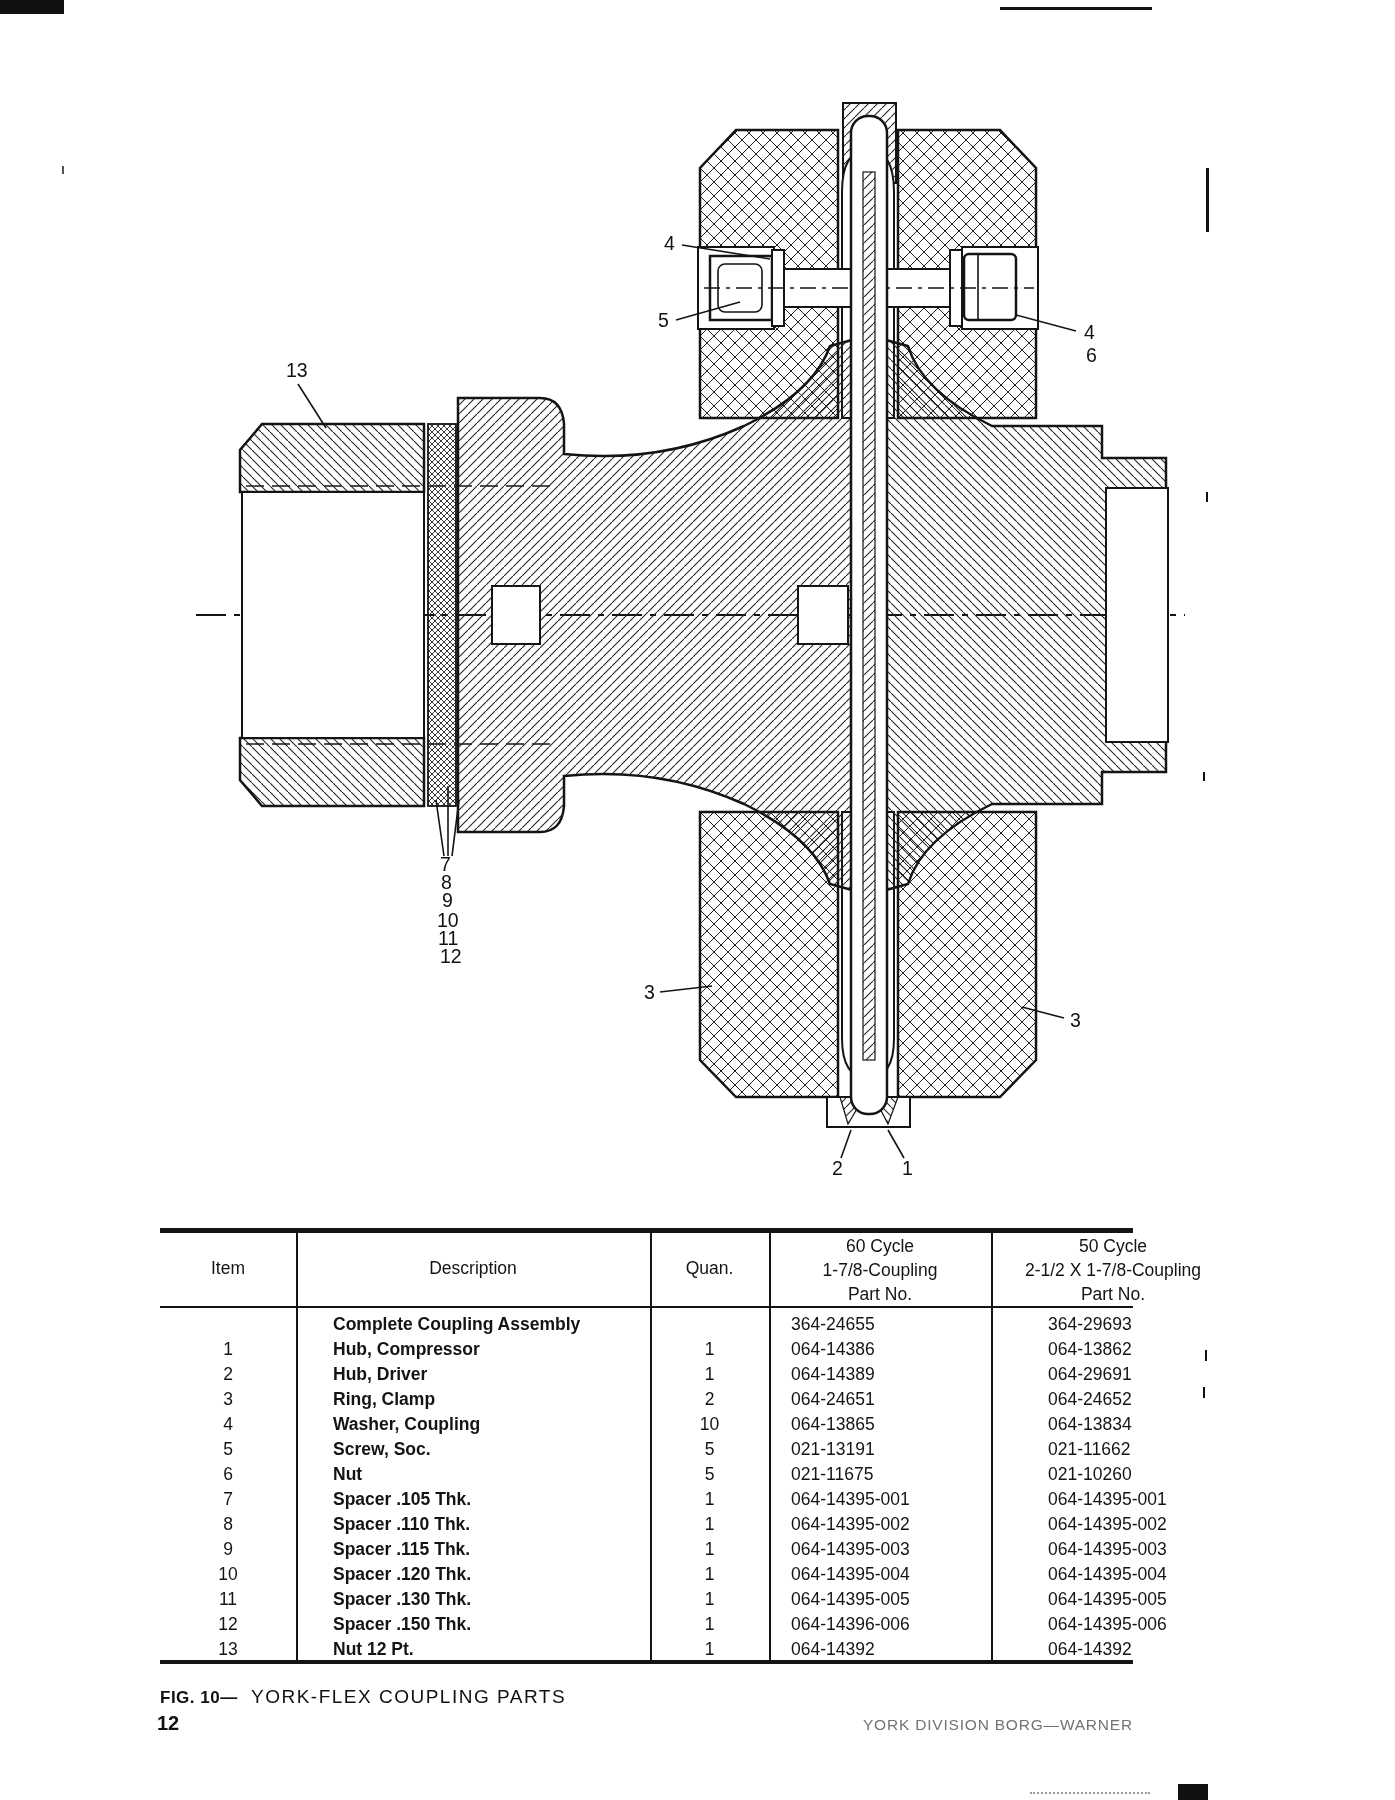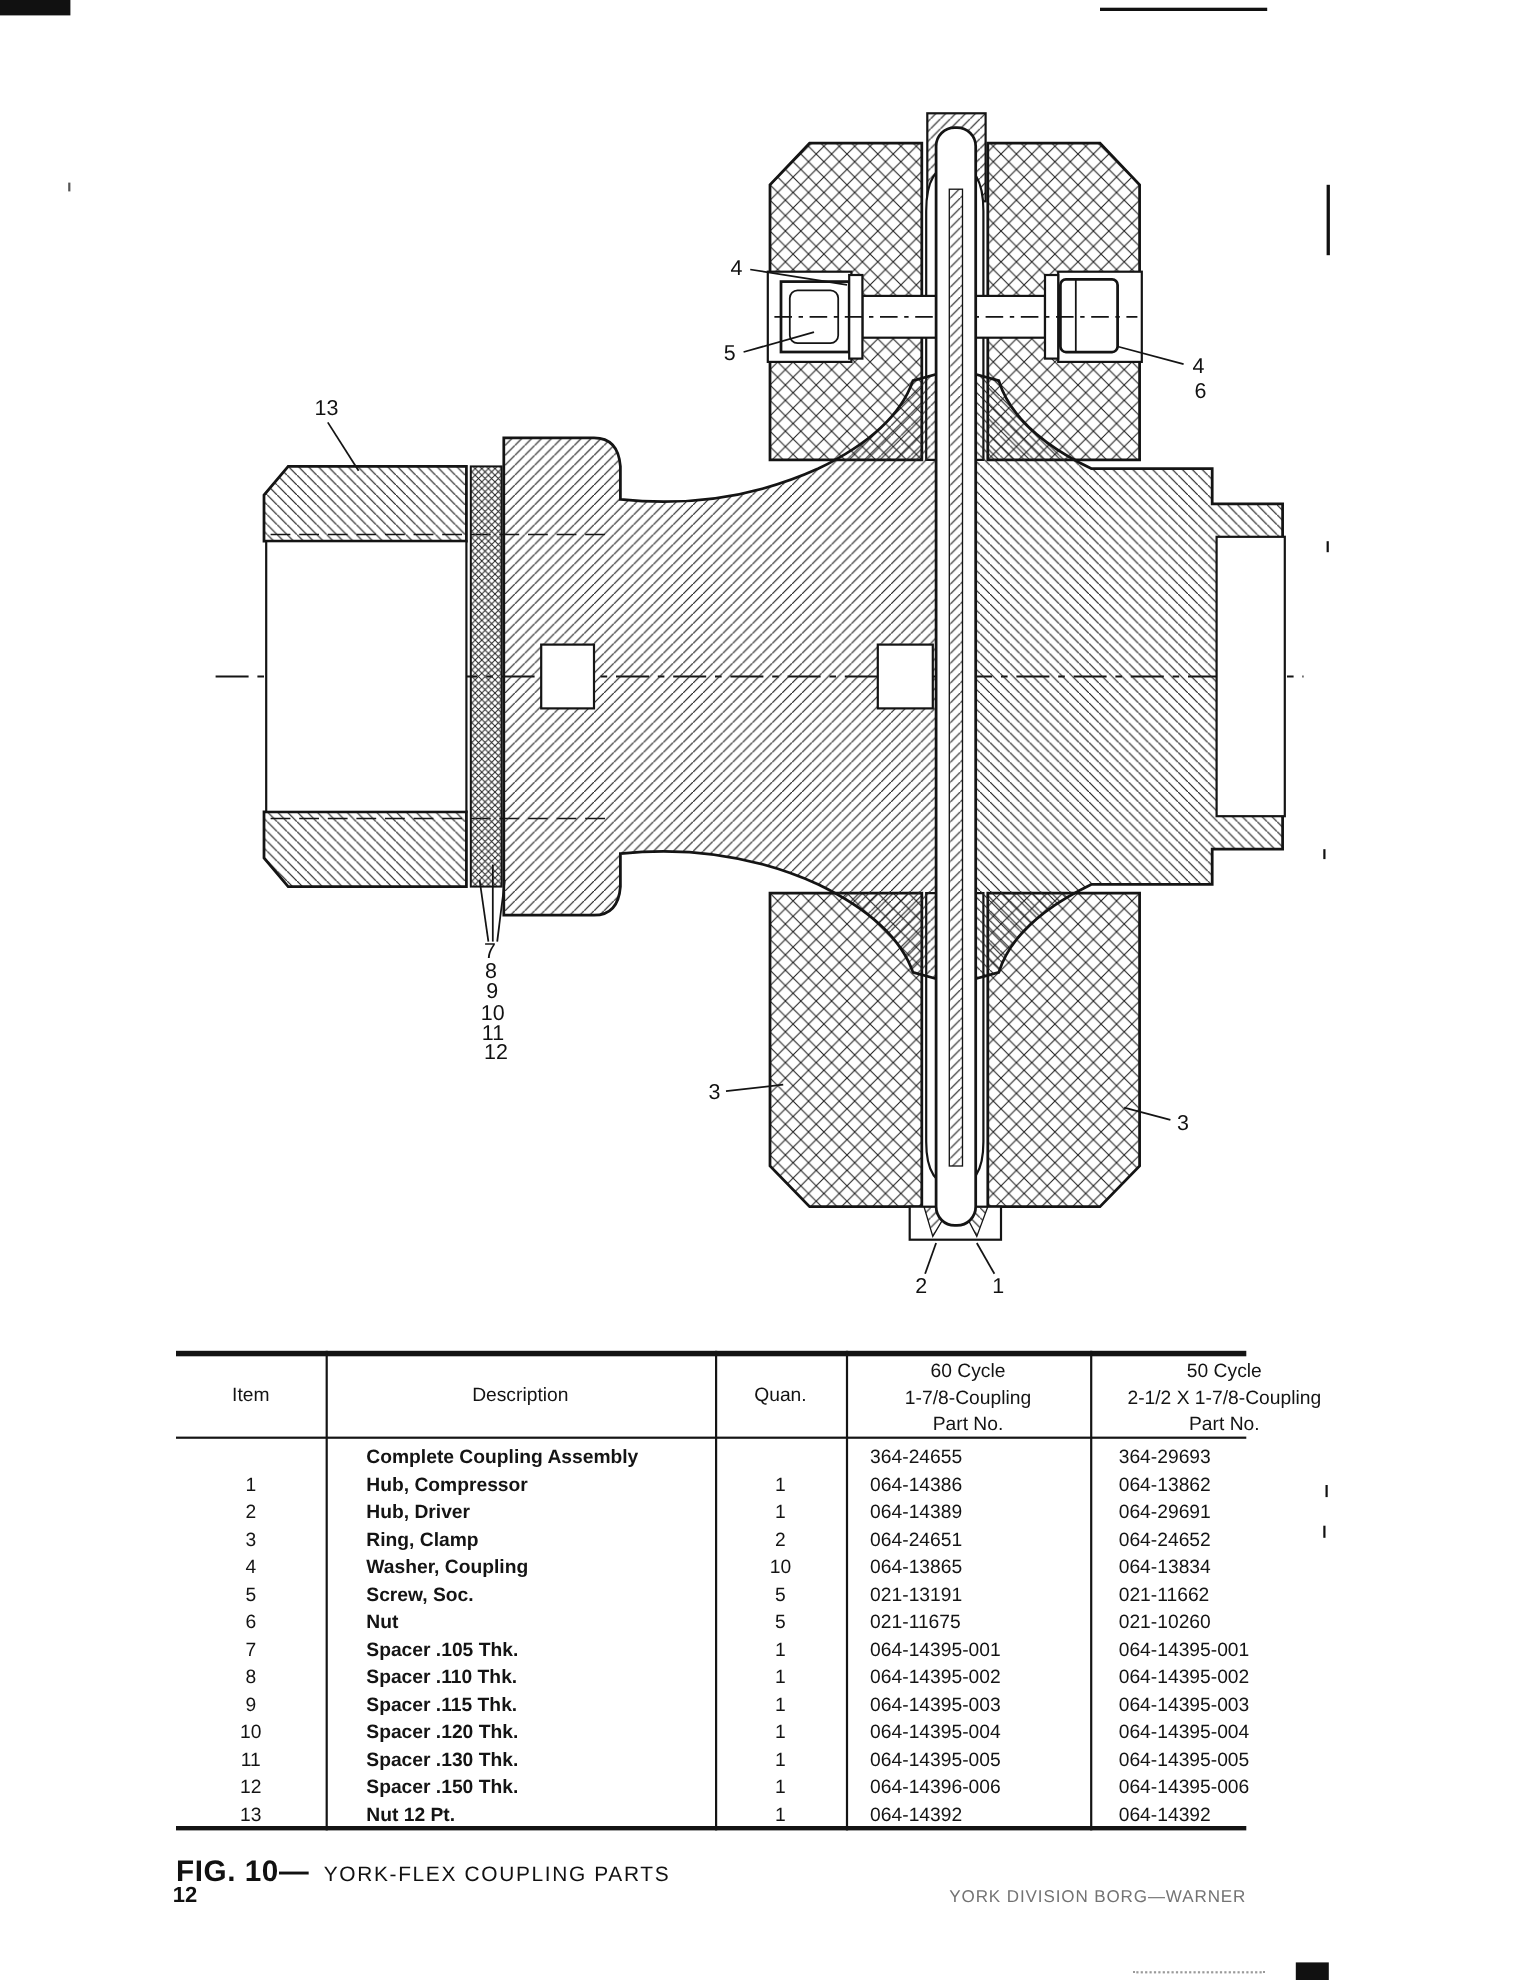--- a/index.html
+++ b/index.html
@@ -25,24 +25,24 @@
   .th-quan{left:490px;top:28px;width:119px;}
   .th-c60{left:609px;top:6px;width:222px;}
   .th-c50{left:831px;top:6px;width:244px;}
   .rows{position:absolute;left:0;top:84px;width:1075px;}
   .prow{display:grid;grid-template-columns:136px 354px 119px 222px 244px;height:25px;
         align-items:center;font-size:17.5px;color:#141414;}
   .c-item{text-align:center;}
   .c-desc{padding-left:37px;font-weight:bold;}
   .c-quan{text-align:center;}
   .c-p60{padding-left:22px;}
-  .c-p50{padding-left:26px;}
+  .c-p50{padding-left:57px;}
   
   .caption{position:absolute;left:160px;top:1686px;font-size:19px;color:#111;}
-  .caption .figno{font-weight:bold;font-size:27px;letter-spacing:.5px;}
+  .caption .figno{font-weight:bold;font-size:17px;letter-spacing:.5px;}
   .caption .figtitle{letter-spacing:1.5px;margin-left:8px;margin-top:48px;}
   .pagenum{position:absolute;left:157px;top:1712px;font-size:20px;font-weight:bold;color:#111;}
   .footer-right{position:absolute;right:262px;top:1716px;font-size:15.5px;letter-spacing:.8px;color:#737373;}
 </style>
 </head>
 <body>
 
 <div class="page">
 
   <div class="artifact" style="left:0;top:0;width:64px;height:14px;"></div>

